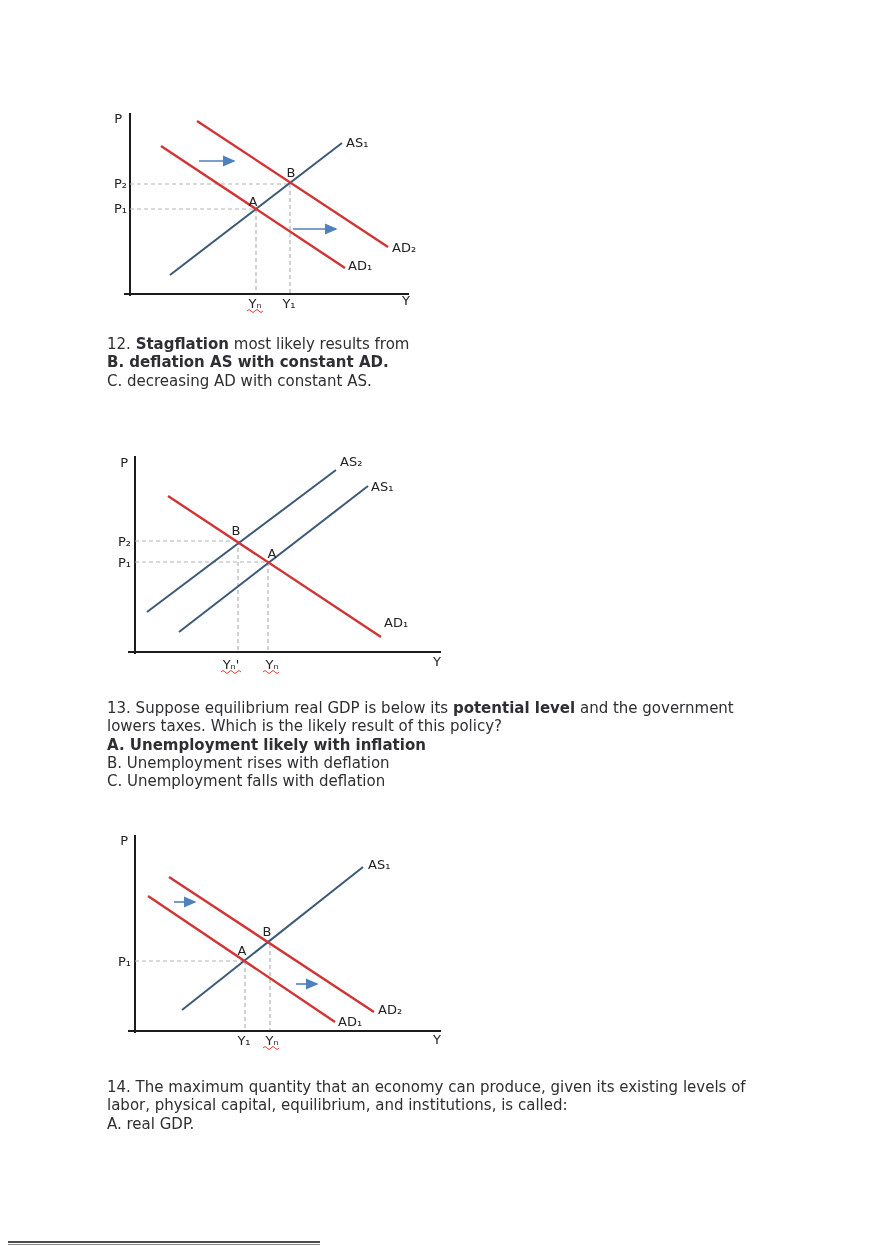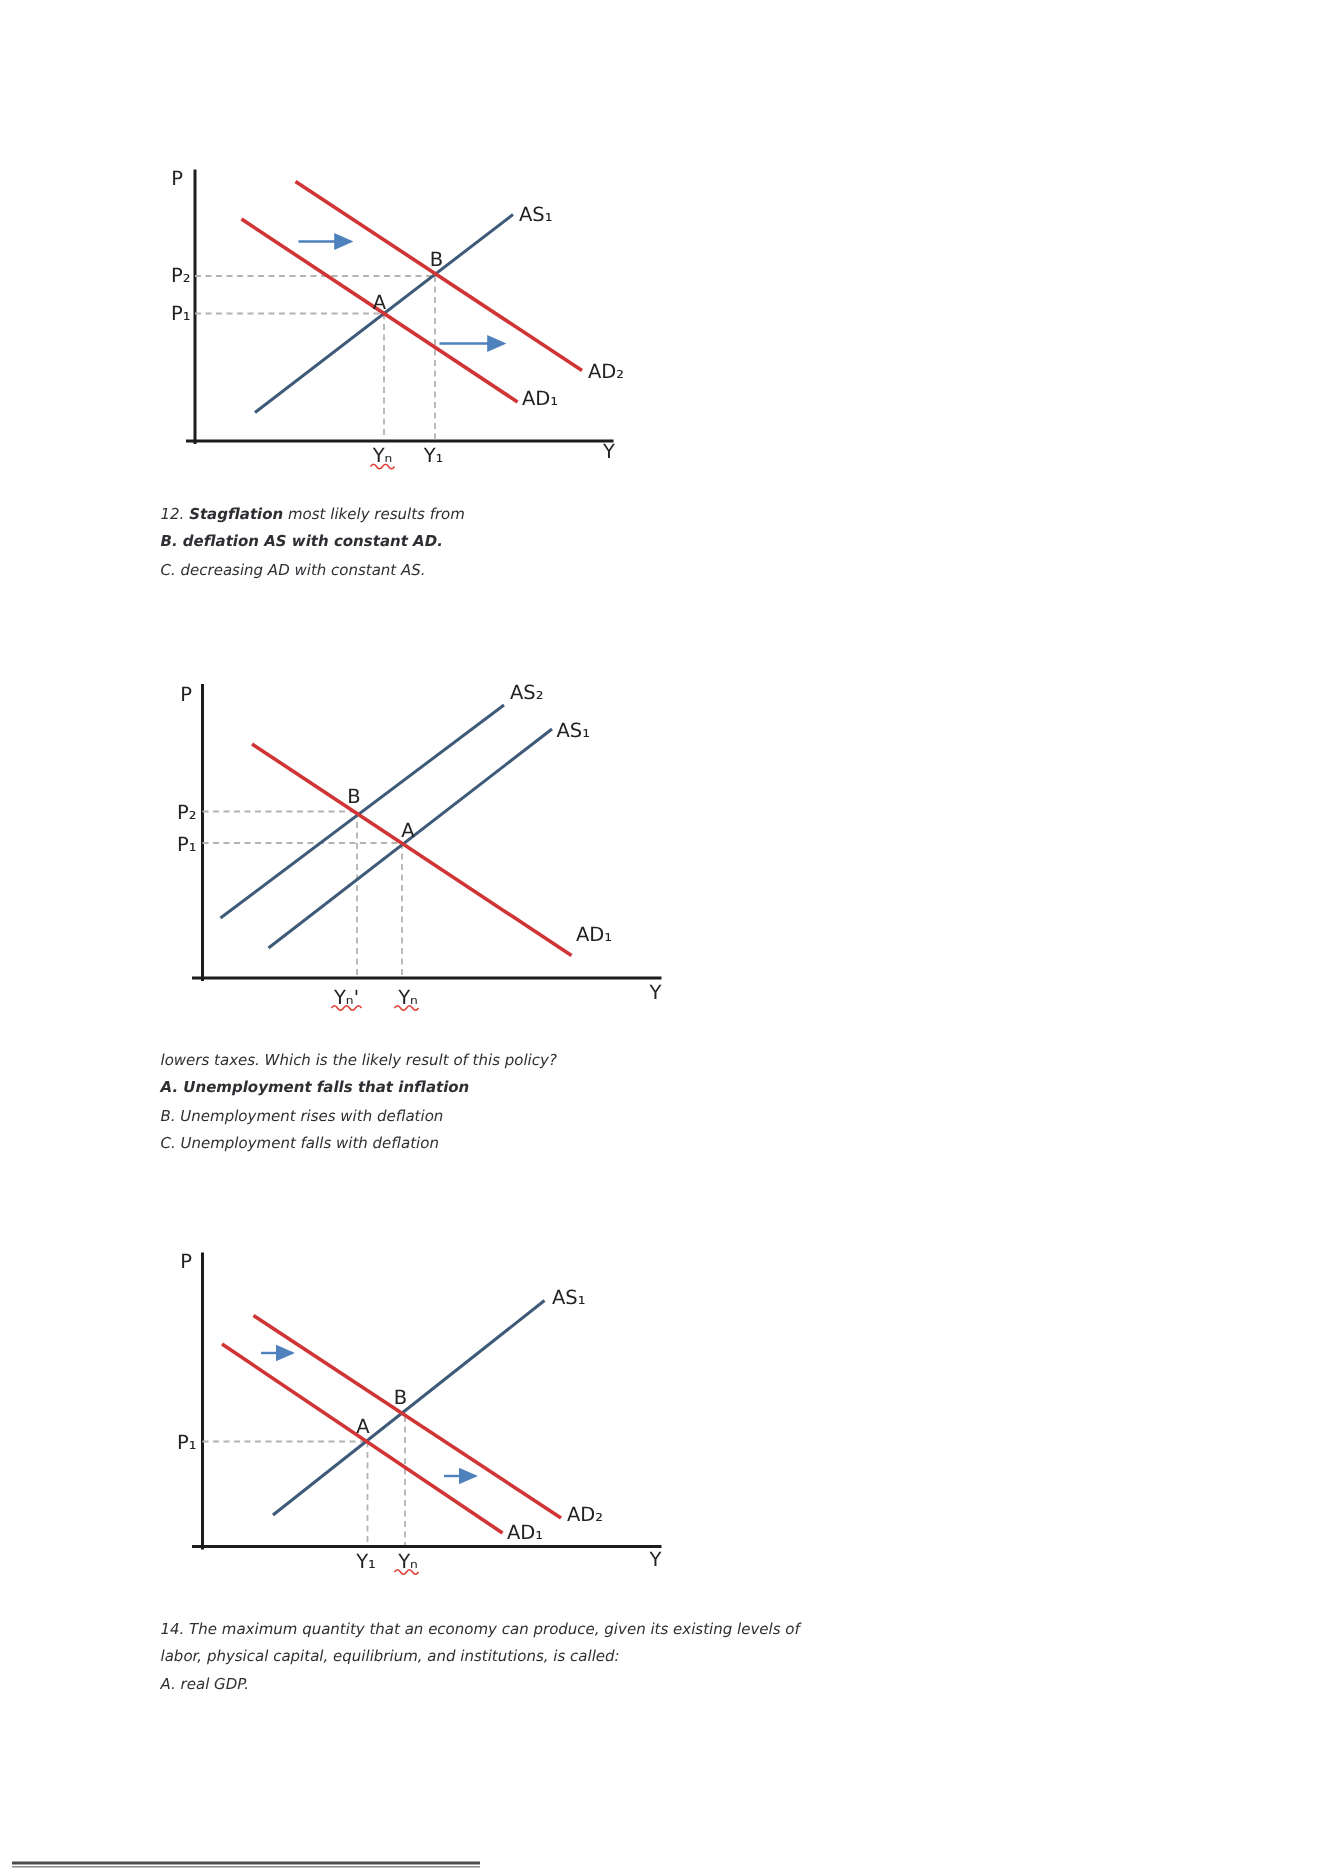--- a/index.html
+++ b/index.html
@@ -11,21 +11,21 @@
   .diag text { font-family:"DejaVu Sans", sans-serif; fill:#222222; font-size:13px; }
   .axis   { stroke:#1c1c1c; stroke-width:2;   fill:none; }
   .as-line{ stroke:#3d5a78; stroke-width:2;   fill:none; }
   .ad-line{ stroke:#d13434; stroke-width:2.4; fill:none; }
   .dash   { stroke:#b3b3b3; stroke-width:1.2; stroke-dasharray:4,3; fill:none; }
   .arrow  { stroke:#4f81bd; stroke-width:1.6; fill:none; }
   .squig  { stroke:#e03c31; stroke-width:1;   fill:none; }
   .pt-big-a { font-size:15px; }
   .pt-big-b { font-size:16px; }
 
-  .q { position:absolute; left:107px; color:#2e2e33; font-size:10px; line-height:18.3px; white-space:nowrap;font-style:italic; }
+  .q { position:absolute; left:107px; color:#2e2e33; font-size:15px; line-height:18.3px; white-space:nowrap; }
   .q .ln { height:18.3px; }
   .q b { font-weight:bold; }
   .bold-line { font-weight:bold; }
 
   .divider { position:absolute; left:8px; top:1241px; width:312px; height:4px; }
   .divider .d1 { height:2px; background:#4c4c4c; }
   .divider .d2 { height:1px; background:#8a8a8a; margin-top:1px; }
 </style>
 </head>
 <body>
@@ -95,22 +95,23 @@
     <text x="272" y="558" text-anchor="middle">A</text>
     <text x="131" y="546" text-anchor="end">P₂</text>
     <text x="131" y="567" text-anchor="end">P₁</text>
     <text x="231" y="669" text-anchor="middle">Yₙ'</text>
     <text x="272" y="669" text-anchor="middle">Yₙ</text>
     <path class="squig" d="M221,672 q2,-3 4,0 t4,0 t4,0 t4,0 t4,0"></path>
     <path class="squig" d="M263,672 q2,-3 4,0 t4,0 t4,0 t4,0"></path>
   </svg>
 
   <div class="q" style="top:699px;">
+    <div class="ln"><span>13. Suppose equilibrium real GDP is below its </span><b>potential level</b><span> and the government</span></div>
     <div class="ln">lowers taxes. Which is the likely result of this policy?</div>
-    <div class="ln bold-line">A. Unemployment falls that inflation</div>
+    <div class="ln bold-line">A. Unemployment likely with inflation</div>
     <div class="ln">B. Unemployment rises with deflation</div>
     <div class="ln">C. Unemployment falls with deflation</div>
   </div>
 
   <svg class="diag" style="left:105px; top:828px;" width="340" height="232" viewBox="105 828 340 232">
     <defs>
       <marker id="arr3" markerWidth="9" markerHeight="8" refX="7" refY="3.5" orient="auto">
         <path d="M0,0 L8,3.5 L0,7 Z" fill="#4f81bd"></path>
       </marker>
     </defs>

